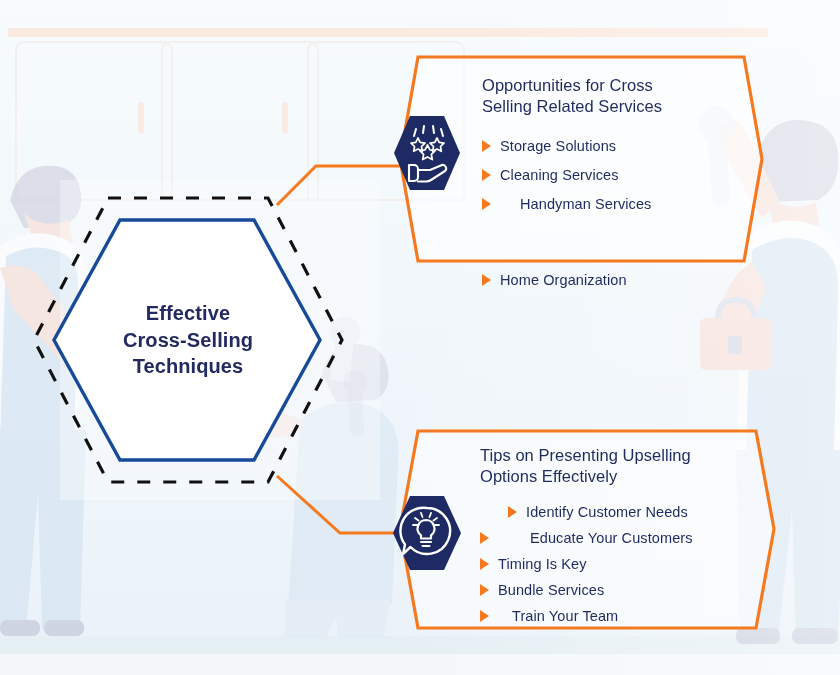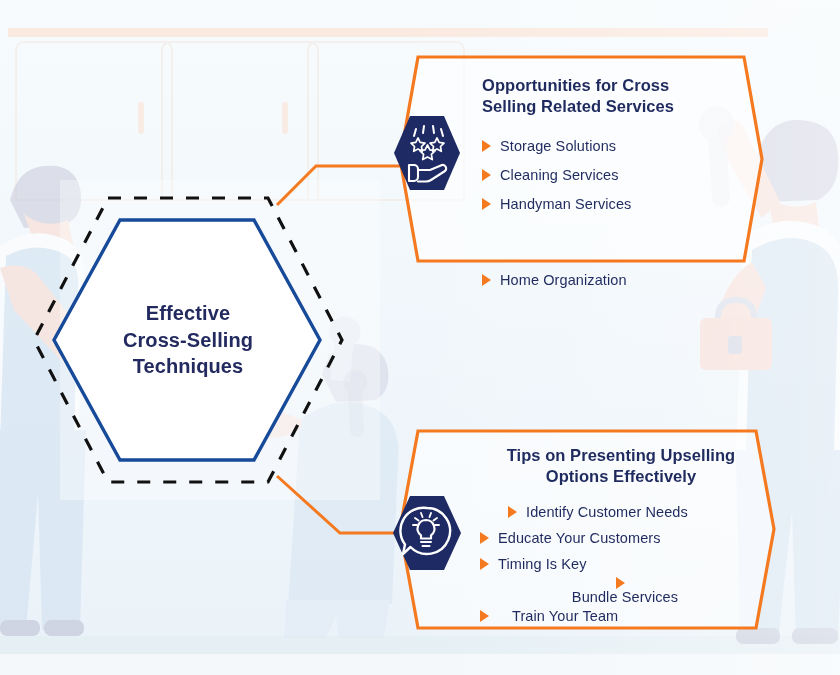--- a/index.html
+++ b/index.html
@@ -72,21 +72,21 @@
     top: 0;
     left: 0;
     width: 100%;
     height: 100%;
   }
 
   .card-heading {
     position: absolute;
     color: #1f2a5e;
     font-size: 16.5px;
-    font-weight: bold;
+    font-weight: normal;
     line-height: 1.28;
     letter-spacing: 0.05px;
   }
 
   .bullet-list {
     position: absolute;
     margin: 0;
     padding: 0;
     list-style: none;
   }
@@ -236,21 +236,21 @@
 
       <ul class="bullet-list" style="left:86px; top:78px; width:270px;">
         <li class="bullet-item" style="height:29px;">
           <span class="bullet-tri"></span>
           <span>Storage Solutions</span>
         </li>
         <li class="bullet-item" style="height:29px;">
           <span class="bullet-tri"></span>
           <span>Cleaning Services</span>
         </li>
-        <li class="bullet-item" style="height:29px;">
+        <li class="bullet-item" style="height:29px;gap:20px;">
           <span class="bullet-tri"></span>
           <span>Handyman Services</span>
         </li>
         <li class="bullet-item" style="height:29px;margin-top:47px;">
           <span class="bullet-tri"></span>
           <span>Home Organization</span>
         </li>
       </ul>
     </div>
   </div>
@@ -274,39 +274,39 @@
         <path d="M26 56 h12 l12 -5 a3.5 3.5 0 0 1 3 6 l-14 9 a9 9 0 0 1 -5 1.5 h-8"></path>
       </g>
     </svg>
   </div>
 
   <div class="card" style="left:396px; top:427px; width:382px; height:205px;">
     <svg class="card-shape" width="382" height="205" viewBox="0 0 382 205">
       <polygon points="22,4 360,4 378,102 360,201 22,201 4,102" fill="#ffffff" fill-opacity="0.58" stroke="#f5791f" stroke-width="3.2" stroke-linejoin="miter"></polygon>
     </svg>
     <div class="card-body">
-      <div class="card-heading" style="left:84px; top:18px; width:282px;text-align:center;">
+      <div class="card-heading" style="left:84px; top:18px; width:282px;">
         <div>Tips on Presenting Upselling</div>
         <div>Options Effectively</div>
       </div>
 
       <ul class="bullet-list" style="left:84px; top:72px; width:290px;">
         <li class="bullet-item" style="height:26px;padding-left:28px;">
           <span class="bullet-tri"></span>
           <span>Identify Customer Needs</span>
         </li>
+        <li class="bullet-item" style="height:26px;gap:32px;">
+          <span class="bullet-tri"></span>
+          <span>Educate Your Customers</span>
+        </li>
         <li class="bullet-item" style="height:26px;">
           <span class="bullet-tri"></span>
-          <span>Educate Your Customers</span>
+          <span>Timing Is Key</span>
         </li>
         <li class="bullet-item" style="height:26px;">
-          <span class="bullet-tri"></span>
-          <span>Timing Is Key</span>
-        </li>
-        <li class="bullet-item" style="height:26px;flex-direction:column;">
           <span class="bullet-tri"></span>
           <span>Bundle Services</span>
         </li>
         <li class="bullet-item" style="height:26px;gap:14px;">
           <span class="bullet-tri"></span>
           <span>Train Your Team</span>
         </li>
       </ul>
     </div>
   </div>

